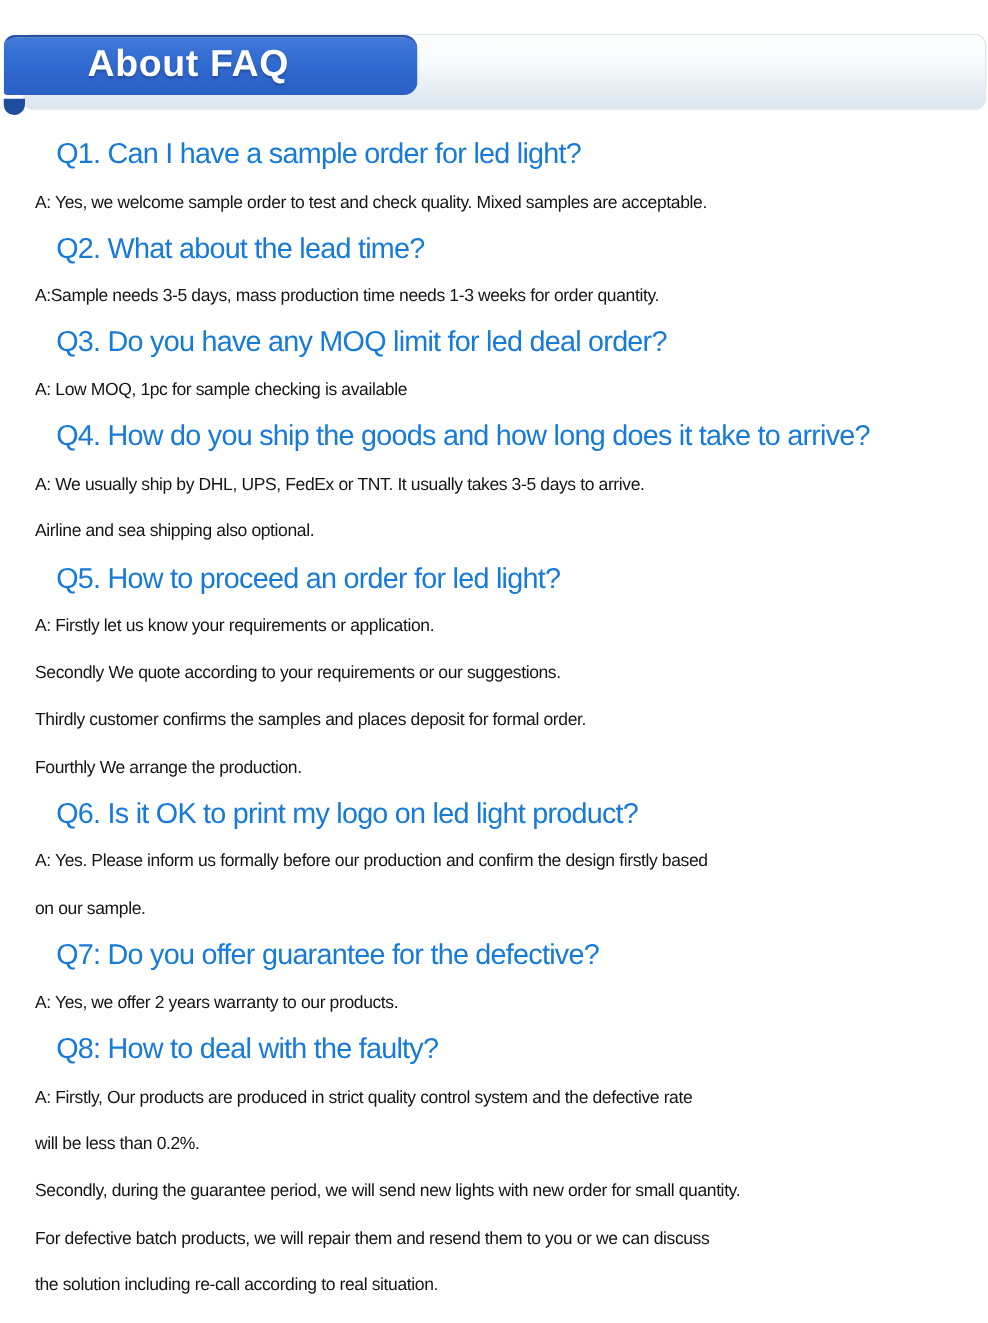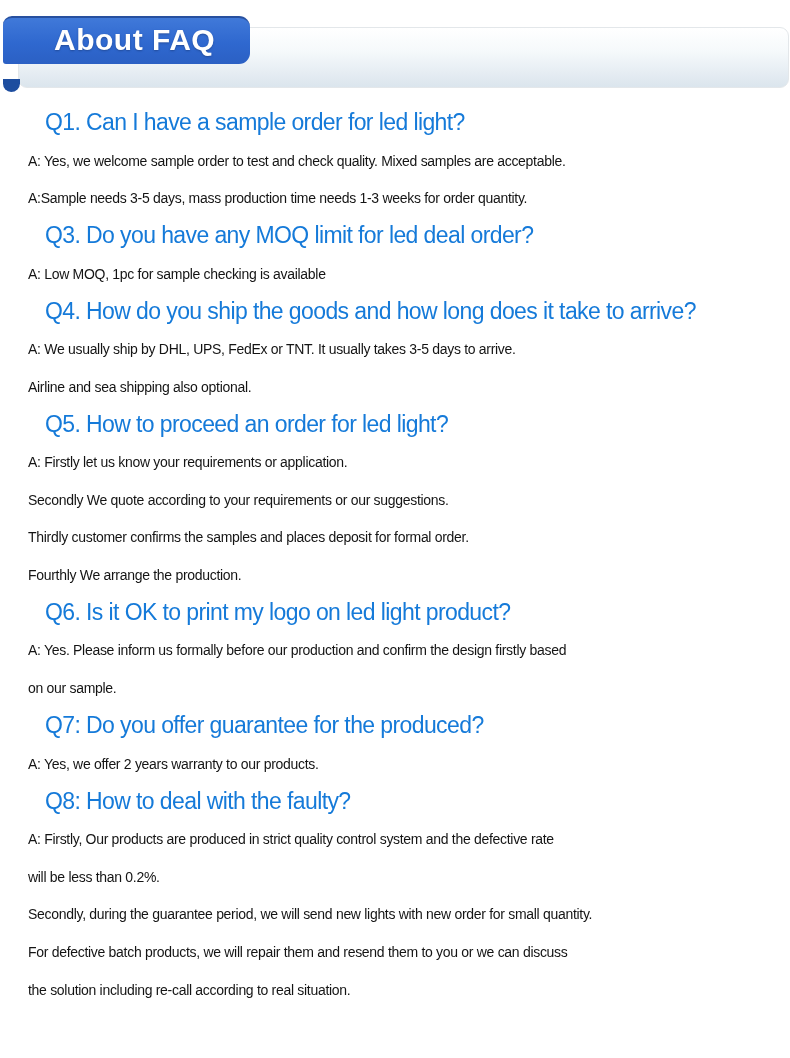--- a/index.html
+++ b/index.html
@@ -9,24 +9,24 @@
   }
   
   .header{position:absolute;left:0;top:0;width:790px;height:100px;}
   .header-bar{
     position:absolute;left:18px;top:27px;width:771px;height:61px;
     border:1px solid #e3e7ea;box-sizing:border-box;
     border-radius:9px;
     background:linear-gradient(180deg,#ffffff 0%,#f5f9fb 40%,#e6edf3 75%,#dbe5ed 100%);
   }
   .ribbon{
-    position:absolute;left:3px;top:16px;width:247px;height:48px;
+    position:absolute;left:3px;top:28px;width:331px;height:48px;
     border-radius:9px 11px 11px 3px;
     background:linear-gradient(180deg,var(--ribbon-top,#4079d9) 0%,#2f68cf 55%,var(--ribbon-bottom,#2b60c4) 100%);
-    border-top:2px solid #27509f;box-sizing:border-box;
+    border-top:2px solid #27509f;box-sizing:border-box;padding-left:16px;
   }
   .ribbon-title{
     display:block;padding-left:51px;line-height:44px;
     font-size:30px;font-weight:bold;color:#ffffff;letter-spacing:0.5px;
     text-shadow:0 1px 2px rgba(25,55,115,0.55);
   }
   .ribbon-fold{
     position:absolute;left:3px;top:79px;width:17px;height:13px;
     background:var(--fold,#1d4d9f);
     border-radius:0 0 12px 11px;
@@ -58,20 +58,23 @@
   <section>
     <div class="line">
         <h2 class="q">Q1. Can I have a sample order for led light?</h2>
       </div>
     <div class="line">
         <p class="a">A: Yes, we welcome sample order to test and check quality. Mixed samples are acceptable.</p>
       </div>
   </section>
 
   <section>
+    <div class="line">
+        <h2 class="q">Q2. What about the lead time?</h2>
+      </div>
     <div class="line">
         <p class="a">A:Sample needs 3-5 days, mass production time needs 1-3 weeks for order quantity.</p>
       </div>
   </section>
 
   <section>
     <div class="line">
         <h2 class="q">Q3. Do you have any MOQ limit for led deal order?</h2>
       </div>
     <div class="line">
@@ -116,21 +119,21 @@
     <div class="line">
         <p class="a">A: Yes. Please inform us formally before our production and confirm the design firstly based</p>
       </div>
     <div class="line">
         <p class="a">on our sample.</p>
       </div>
   </section>
 
   <section>
     <div class="line">
-        <h2 class="q">Q7: Do you offer guarantee for the produced?</h2>
+        <h2 class="q">Q7: Do you offer guarantee for the defective?</h2>
       </div>
     <div class="line">
         <p class="a">A: Yes, we offer 2 years warranty to our products.</p>
       </div>
   </section>
 
   <section>
     <div class="line">
         <h2 class="q">Q8: How to deal with the faulty?</h2>
       </div>

